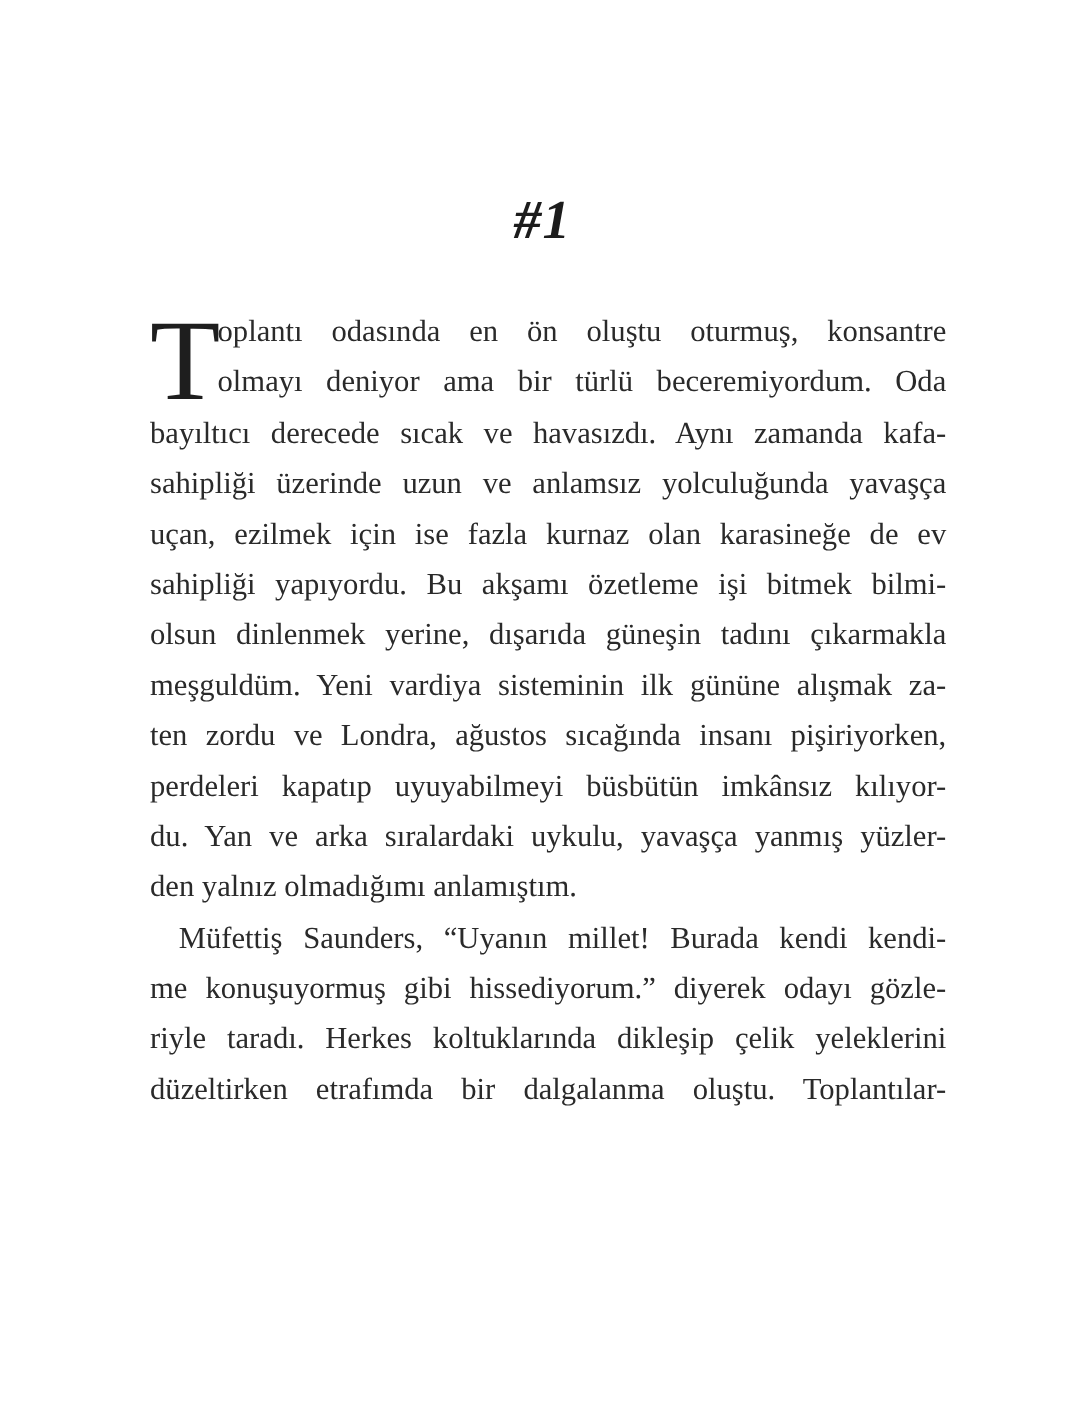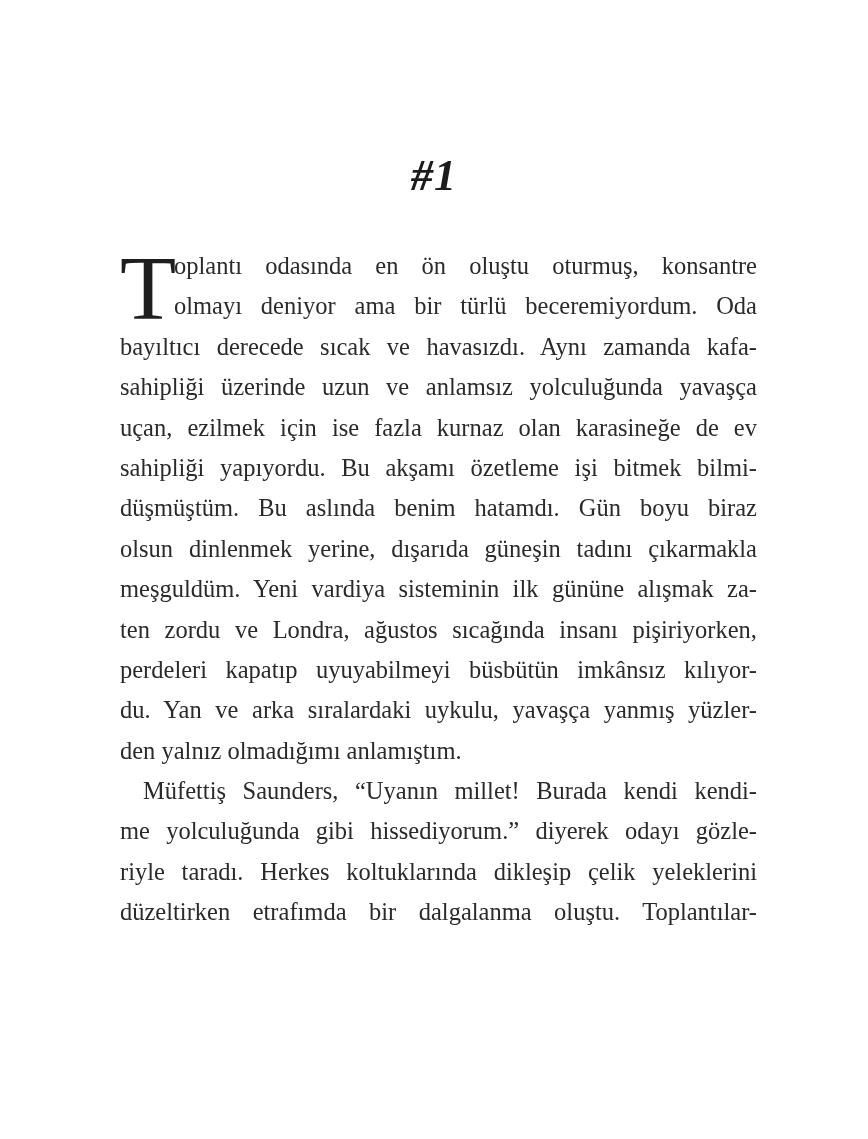--- a/index.html
+++ b/index.html
@@ -91,30 +91,29 @@
   <div class="body-text">
 
     <p class="para first">
       <span class="drop-cap">T</span>
       <span class="line dc">oplantı odasında en ön oluştu oturmuş, konsantre</span>
       <span class="line dc">olmayı deniyor ama bir türlü beceremiyordum. Oda</span>
       <span class="line">bayıltıcı derecede sıcak ve havasızdı. Aynı zamanda kafa-</span>
       <span class="line">sahipliği üzerinde uzun ve anlamsız yolculuğunda yavaşça</span>
       <span class="line">uçan, ezilmek için ise fazla kurnaz olan karasineğe de ev</span>
       <span class="line">sahipliği yapıyordu. Bu akşamı özetleme işi bitmek bilmi-</span>
-      <span class="line">düşmüştüm. Bu aslında benim hatamdı. Gün boyu biraz</span>
       <span class="line">olsun dinlenmek yerine, dışarıda güneşin tadını çıkarmakla</span>
       <span class="line">meşguldüm. Yeni vardiya sisteminin ilk gününe alışmak za-</span>
       <span class="line">ten zordu ve Londra, ağustos sıcağında insanı pişiriyorken,</span>
       <span class="line">perdeleri kapatıp uyuyabilmeyi büsbütün imkânsız kılıyor-</span>
       <span class="line">du. Yan ve arka sıralardaki uykulu, yavaşça yanmış yüzler-</span>
       <span class="line last">den yalnız olmadığımı anlamıştım.</span>
     </p>
 
     <p class="para indent">
       <span class="line first-line">Müfettiş Saunders, “Uyanın millet! Burada kendi kendi-</span>
-      <span class="line">me yolculuğunda gibi hissediyorum.” diyerek odayı gözle-</span>
+      <span class="line">me konuşuyormuş gibi hissediyorum.” diyerek odayı gözle-</span>
       <span class="line">riyle taradı. Herkes koltuklarında dikleşip çelik yeleklerini</span>
       <span class="line">düzeltirken etrafımda bir dalgalanma oluştu. Toplantılar-</span>
     </p>
 
   </div>
 </div>
 
 </body></html>

